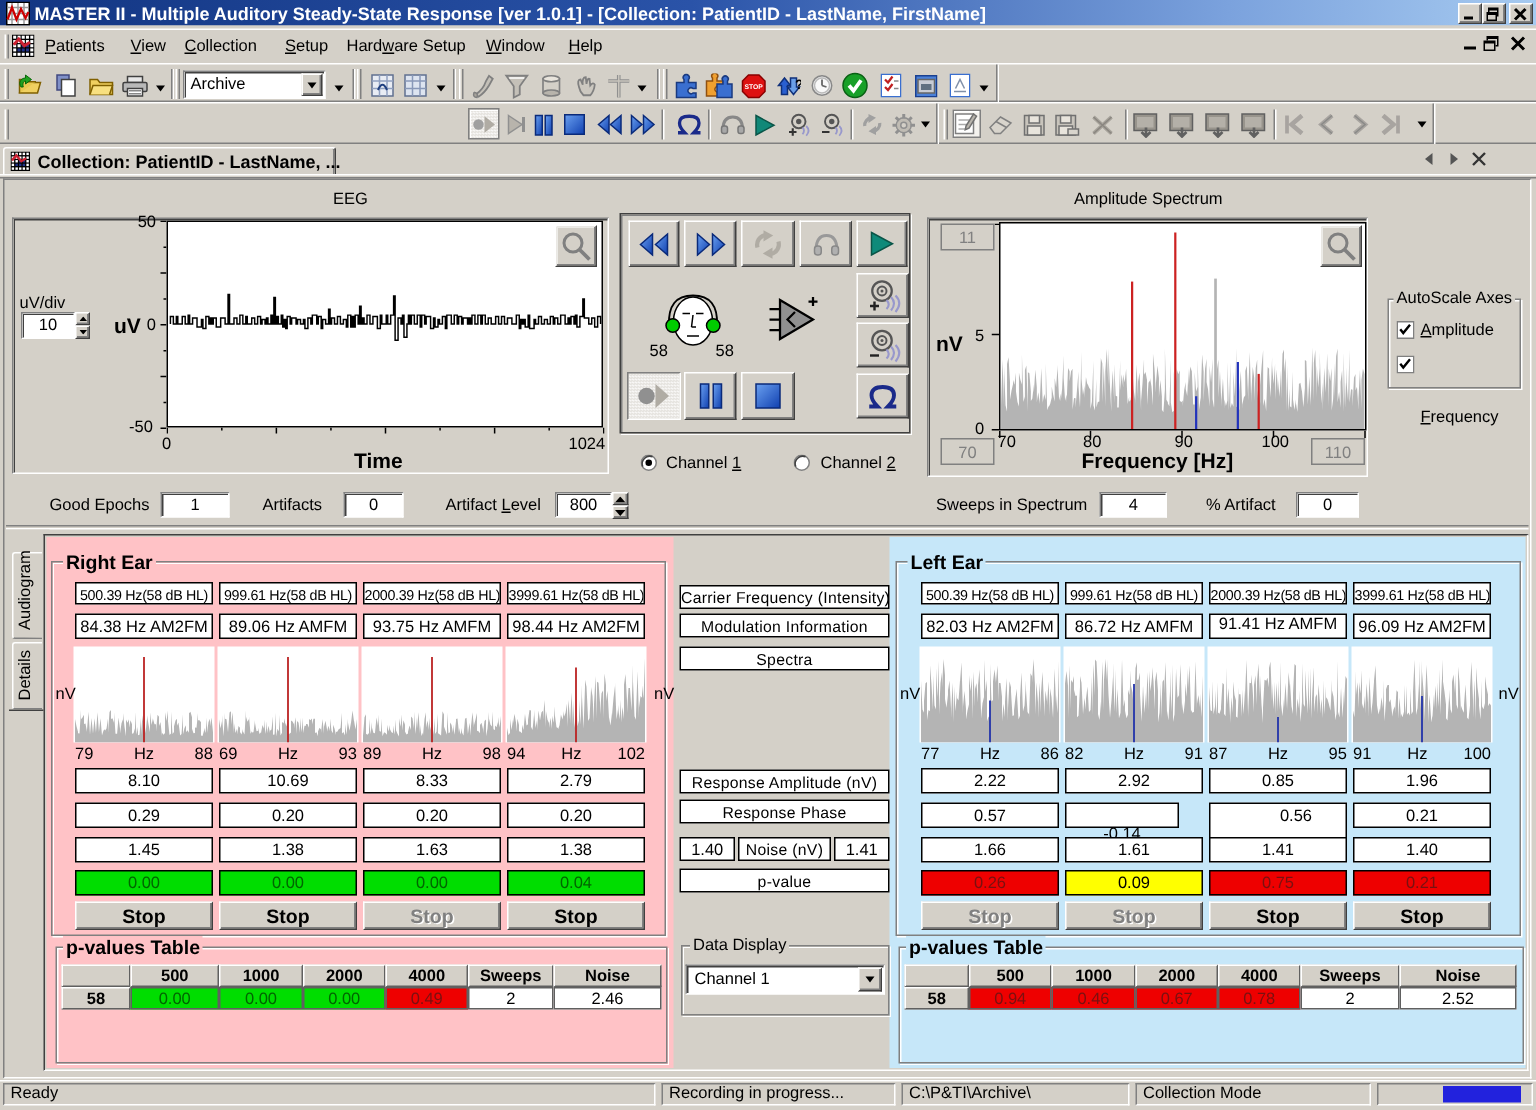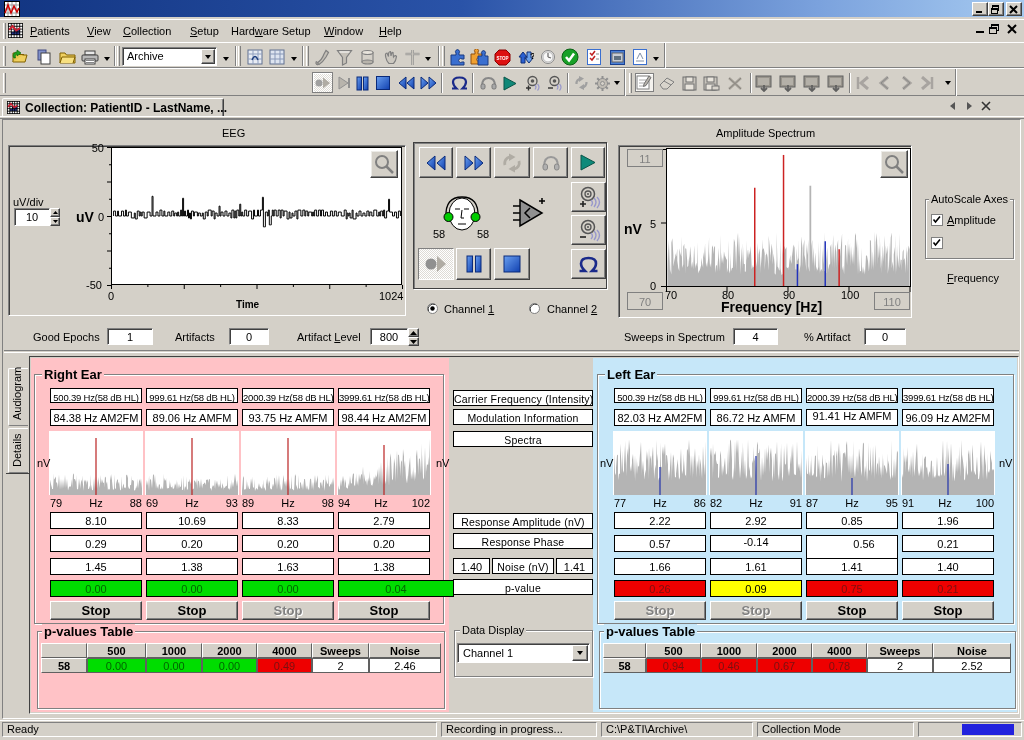--- a/index.html
+++ b/index.html
@@ -22,20 +22,21 @@
       <g stroke="#999" stroke-width="1">
         <line x1="4" y1="1" x2="4" y2="15"></line>
         <line x1="8" y1="1" x2="8" y2="15"></line>
         <line x1="12" y1="1" x2="12" y2="15"></line>
         <line x1="1" y1="4" x2="15" y2="4"></line>
         <line x1="1" y1="8" x2="15" y2="8"></line>
         <line x1="1" y1="12" x2="15" y2="12"></line>
       </g>
       <path d="M1,12 L4,4 L7,12 L10,5 L13,11 L15,7" stroke="#cc0000" stroke-width="1.5" fill="none"></path>
     </svg>
+<div class="abs bold" style="left:23px;top:2px;font-size:12px;color:#fff;white-space:nowrap;">MASTER II - Multiple Auditory Steady-State Response [ver 1.0.1] - [Collection: PatientID - LastName, FirstName]</div>
 <div class="abs btn" style="left:972px;top:2px;width:16px;height:14px;background:#d4d0c8;">
 <div class="abs" style="left:3px;top:8px;width:6px;height:2px;background:#000;"></div>
 </div>
 <div class="abs btn" style="left:988px;top:2px;width:16px;height:14px;background:#d4d0c8;">
 <div class="abs" style="left:3px;top:2px;width:7px;height:6px;border:1px solid #000;border-top-width:2px;"></div>
       <div class="abs" style="left:2px;top:5px;width:7px;height:6px;border:1px solid #000;border-top-width:2px;background:#d4d0c8;"></div>
 </div>
 <div class="abs btn" style="left:1006px;top:2px;width:16px;height:14px;background:#d4d0c8;">
 <svg class="abs" style="left:2px;top:2px" width="10" height="9">
         <path d="M1,1 L8,8 M8,1 L1,8" stroke="#000" stroke-width="2"></path>
@@ -539,21 +540,21 @@
     <line x1="73.25" y1="0" x2="73.25" y2="4" stroke="#000"></line>
     <line x1="109.625" y1="0" x2="109.625" y2="2" stroke="#000"></line>
     <line x1="146.0" y1="0" x2="146.0" y2="4" stroke="#000"></line>
     <line x1="182.375" y1="0" x2="182.375" y2="2" stroke="#000"></line>
     <line x1="218.75" y1="0" x2="218.75" y2="4" stroke="#000"></line>
     <line x1="255.125" y1="0" x2="255.125" y2="2" stroke="#000"></line>
     <line x1="291.5" y1="0" x2="291.5" y2="4" stroke="#000"></line>
   </svg>
 <div class="abs" style="left:108px;top:290px;">0</div>
 <div class="abs" style="left:379px;top:290px;">1024</div>
-<div class="abs bold" style="left:236px;top:299px;font-size:10px;">Time</div>
+<div class="abs bold" style="left:236px;top:299px;font-size:14px;">Time</div>
 <div class="abs bold" style="left:76px;top:209px;font-size:14px;">uV</div>
 <div class="abs" style="left:13px;top:196px;">uV/div</div>
 <div class="abs edit" style="left:14px;top:208px;width:36px;height:18px;">
     <div style="text-align:center;padding-top:2px;">10</div>
   </div>
 <div class="abs btn cc" style="left:50px;top:208px;width:10px;height:9px;">
     <svg width="5" height="3">
       <path d="M2.5,0 L5,3 L0,3 Z" fill="#000"></path>
     </svg>
   </div>
@@ -819,21 +820,21 @@
     <line x1="46" y1="14" x2="46" y2="64" stroke="#bb2222" stroke-width="1.2"></line>
   </svg>
 <div class="abs" style="left:338px;top:497px;width:92px;display:flex;justify-content:space-between;">
     <span>94</span>
     <span>Hz</span>
     <span>102</span>
   </div>
 <div class="abs wbox" style="left:338px;top:512px;width:92px;height:17px;padding-top:2px;">2.79</div>
 <div class="abs wbox" style="left:338px;top:535px;width:92px;height:17px;padding-top:2px;">0.20</div>
 <div class="abs wbox" style="left:338px;top:558px;width:92px;height:17px;padding-top:2px;">1.38</div>
-<div class="abs wbox" style="left:338px;top:580px;width:116px;height:17px;padding-top:2px;background:#00dd00;color:#006600;">0.04</div>
+<div class="abs wbox" style="left:338px;top:580px;width:92px;height:17px;padding-top:2px;background:#00dd00;color:#006600;">0.04</div>
 <div class="abs btn cc bold" style="left:338px;top:601px;width:92px;height:19px;font-size:13px;color:#000;">Stop</div>
 <div class="abs" style="left:37px;top:457px;">nV</div>
 <div class="abs" style="left:436px;top:457px;">nV</div>
 <div class="abs" style="left:597px;top:374px;width:417px;height:250px;border:1px solid #808080;box-shadow:inset 1px 1px 0 #fff,1px 1px 0 #fff;"></div>
 <div class="abs bold" style="left:605px;top:367px;font-size:13px;color:#000;background:#c6e7f9;padding:0 2px;">Left Ear</div>
 <div class="abs wbox" style="left:614px;top:388px;width:92px;height:15px;font-size:9.5px;letter-spacing:-0.2px;padding-top:3px;white-space:nowrap;overflow:hidden;">500.39 Hz(58 dB HL)</div>
 <div class="abs wbox" style="left:614px;top:409px;width:92px;height:17px;padding-top:2px;">82.03 Hz AM2FM</div>
 <div class="abs" style="left:613px;top:431px;width:94px;height:64px;background:#fff;"></div>
 <svg class="abs" style="left:614px;top:431px" width="92" height="64">
     <path d="M0,64.0 L0,18.2 L0,22.9 L1,42.0 L2,44.2 L2,15.8 L2,36.4 L3,24.5 L4,23.6 L4,42.8 L4,49.2 L5,42.4 L6,43.1 L6,10.7 L6,12.5 L7,25.4 L8,42.3 L8,14.0 L8,19.2 L9,39.3 L10,42.0 L10,43.6 L10,14.3 L11,33.8 L12,9.3 L12,32.4 L12,45.5 L13,24.3 L14,17.2 L14,27.2 L14,27.5 L15,8.3 L16,19.2 L16,46.6 L16,35.0 L17,40.8 L18,32.1 L18,22.5 L18,29.1 L19,22.7 L20,41.4 L20,22.4 L20,47.7 L21,24.0 L22,50.7 L22,21.6 L22,26.7 L23,43.2 L24,29.9 L24,25.6 L24,34.4 L25,36.0 L26,22.7 L26,27.6 L26,23.5 L27,10.5 L28,44.9 L28,44.3 L28,40.0 L29,29.5 L30,41.7 L30,50.9 L30,48.7 L31,42.7 L32,38.5 L32,26.7 L32,19.0 L33,29.9 L34,20.6 L34,31.8 L34,48.5 L35,16.7 L36,40.3 L36,18.4 L36,28.3 L37,24.3 L38,37.5 L38,41.9 L38,26.0 L39,15.2 L40,43.1 L40,44.7 L40,48.2 L41,37.9 L42,33.6 L42,48.9 L42,8.8 L43,30.2 L44,22.4 L44,46.4 L44,49.8 L45,46.8 L46,46.8 L46,34.0 L46,11.3 L47,36.6 L48,35.6 L48,44.2 L48,23.3 L49,15.2 L50,24.3 L50,37.9 L50,23.4 L51,12.5 L52,36.3 L52,26.8 L52,24.3 L53,24.3 L54,33.5 L54,15.0 L54,50.0 L55,38.1 L56,47.2 L56,39.9 L56,36.6 L57,21.0 L58,49.6 L58,11.6 L58,41.1 L59,23.2 L60,27.2 L60,35.4 L60,30.0 L61,46.4 L62,45.9 L62,12.9 L62,42.7 L63,33.7 L64,28.1 L64,33.8 L64,32.5 L65,48.7 L66,46.1 L66,46.6 L66,34.1 L67,17.2 L68,43.3 L68,47.8 L68,43.3 L69,39.3 L70,22.5 L70,12.9 L70,28.8 L71,43.6 L72,45.1 L72,23.2 L72,47.9 L73,17.8 L74,19.8 L74,18.0 L74,24.2 L75,8.4 L76,25.6 L76,24.6 L76,45.4 L77,24.0 L78,37.3 L78,20.4 L78,47.6 L79,24.0 L80,44.1 L80,9.4 L80,30.8 L81,16.9 L82,38.5 L82,31.2 L82,46.7 L83,29.4 L84,36.7 L84,17.0 L84,39.3 L85,23.3 L86,45.9 L86,32.7 L86,27.8 L87,33.7 L88,47.3 L88,42.1 L88,48.5 L89,14.7 L90,37.8 L90,13.8 L90,32.4 L91,44.5 L92,9.7 L92,37.6 L92,64.0 Z" fill="#b4b4b4"></path>
@@ -855,21 +856,21 @@
 <svg class="abs" style="left:710px;top:431px" width="92" height="64">
     <path d="M0,64.0 L0,19.7 L0,24.6 L1,16.3 L2,26.1 L2,47.6 L2,48.0 L3,12.5 L4,42.0 L4,22.8 L4,22.1 L5,24.2 L6,19.6 L6,11.1 L6,28.8 L7,33.0 L8,32.7 L8,39.4 L8,47.1 L9,46.2 L10,26.9 L10,23.8 L10,19.7 L11,24.2 L12,44.6 L12,23.3 L12,45.3 L13,34.3 L14,42.1 L14,10.5 L14,34.7 L15,26.6 L16,44.4 L16,8.8 L16,43.7 L17,42.3 L18,19.5 L18,43.7 L18,45.9 L19,11.7 L20,32.8 L20,24.4 L20,8.6 L21,10.0 L22,29.2 L22,28.1 L22,45.0 L23,49.0 L24,36.5 L24,10.9 L24,41.4 L25,10.0 L26,42.9 L26,14.9 L26,22.2 L27,8.2 L28,22.6 L28,39.7 L28,8.3 L29,31.9 L30,47.4 L30,23.3 L30,47.6 L31,35.7 L32,20.2 L32,23.3 L32,10.6 L33,43.4 L34,15.2 L34,35.7 L34,44.8 L35,28.3 L36,48.4 L36,22.1 L36,47.9 L37,44.1 L38,8.8 L38,27.2 L38,8.3 L39,40.2 L40,35.3 L40,46.5 L40,42.9 L41,47.8 L42,45.3 L42,32.4 L42,28.9 L43,32.4 L44,15.6 L44,14.5 L44,26.1 L45,30.6 L46,44.5 L46,45.9 L46,38.9 L47,14.3 L48,10.5 L48,29.6 L48,22.1 L49,22.1 L50,17.3 L50,49.4 L50,31.5 L51,50.1 L52,26.3 L52,12.3 L52,25.8 L53,44.4 L54,30.6 L54,22.4 L54,42.2 L55,17.0 L56,42.5 L56,28.8 L56,16.1 L57,29.8 L58,20.2 L58,17.6 L58,13.6 L59,23.2 L60,42.1 L60,43.8 L60,23.5 L61,16.6 L62,29.7 L62,24.1 L62,50.6 L63,44.1 L64,24.1 L64,46.7 L64,47.9 L65,23.5 L66,22.0 L66,43.0 L66,31.5 L67,10.3 L68,44.4 L68,36.8 L68,42.9 L69,49.3 L70,29.8 L70,30.9 L70,16.1 L71,43.7 L72,11.8 L72,50.4 L72,50.4 L73,45.4 L74,16.9 L74,27.4 L74,14.4 L75,34.1 L76,32.5 L76,35.5 L76,33.4 L77,11.6 L78,41.7 L78,42.3 L78,37.6 L79,45.2 L80,36.1 L80,15.4 L80,24.5 L81,33.5 L82,14.5 L82,41.6 L82,28.0 L83,12.5 L84,44.1 L84,40.6 L84,42.4 L85,44.2 L86,43.5 L86,30.0 L86,42.9 L87,9.8 L88,42.1 L88,34.6 L88,38.1 L89,32.3 L90,40.5 L90,9.7 L90,31.1 L91,47.1 L92,19.2 L92,46.4 L92,64.0 Z" fill="#b4b4b4"></path>
     <line x1="46" y1="25" x2="46" y2="64" stroke="#2233aa" stroke-width="1.2"></line>
   </svg>
 <div class="abs" style="left:710px;top:497px;width:92px;display:flex;justify-content:space-between;">
     <span>82</span>
     <span>Hz</span>
     <span>91</span>
   </div>
 <div class="abs wbox" style="left:710px;top:512px;width:92px;height:17px;padding-top:2px;">2.92</div>
-<div class="abs wbox" style="left:710px;top:535px;width:92px;height:17px;padding-top:0;">-0.14</div>
+<div class="abs wbox" style="left:710px;top:535px;width:76px;height:17px;padding-top:14px;">-0.14</div>
 <div class="abs wbox" style="left:710px;top:558px;width:92px;height:17px;padding-top:2px;">1.61</div>
 <div class="abs wbox" style="left:710px;top:580px;width:92px;height:17px;padding-top:2px;background:#ffff00;color:#000;">0.09</div>
 <div class="abs btn cc bold" style="left:710px;top:601px;width:92px;height:19px;font-size:13px;color:#808080;text-shadow:1px 1px 0 #fff;">Stop</div>
 <div class="abs wbox" style="left:806px;top:388px;width:92px;height:15px;font-size:9.5px;letter-spacing:-0.2px;padding-top:3px;white-space:nowrap;overflow:hidden;">2000.39 Hz(58 dB HL)</div>
 <div class="abs wbox" style="left:806px;top:409px;width:92px;height:17px;padding-top:0;">91.41 Hz AMFM</div>
 <div class="abs" style="left:805px;top:431px;width:94px;height:64px;background:#fff;"></div>
 <svg class="abs" style="left:806px;top:431px" width="92" height="64">
     <path d="M0,64.0 L0,33.2 L0,26.8 L1,42.5 L2,43.2 L2,32.0 L2,22.9 L3,45.1 L4,40.2 L4,14.6 L4,28.9 L5,45.9 L6,23.9 L6,22.5 L6,44.0 L7,44.8 L8,41.7 L8,47.8 L8,40.1 L9,24.2 L10,25.3 L10,22.3 L10,44.9 L11,46.5 L12,13.8 L12,36.1 L12,38.7 L13,27.6 L14,46.2 L14,38.1 L14,51.1 L15,33.9 L16,44.5 L16,43.8 L16,23.3 L17,32.4 L18,36.0 L18,34.8 L18,46.6 L19,47.5 L20,27.1 L20,12.8 L20,31.8 L21,31.8 L22,47.0 L22,42.9 L22,28.5 L23,45.2 L24,29.2 L24,45.6 L24,32.8 L25,8.8 L26,43.8 L26,44.7 L26,47.2 L27,24.2 L28,24.5 L28,27.7 L28,18.6 L29,27.2 L30,44.0 L30,24.7 L30,25.6 L31,19.2 L32,39.2 L32,23.4 L32,23.1 L33,11.4 L34,33.8 L34,31.4 L34,19.1 L35,38.6 L36,51.1 L36,36.3 L36,40.7 L37,22.1 L38,22.6 L38,45.0 L38,23.1 L39,20.8 L40,27.3 L40,27.5 L40,14.3 L41,10.0 L42,36.8 L42,40.6 L42,24.4 L43,41.9 L44,23.3 L44,36.5 L44,45.4 L45,24.2 L46,43.7 L46,17.7 L46,22.5 L47,42.4 L48,10.1 L48,46.1 L48,38.1 L49,46.5 L50,34.8 L50,34.0 L50,40.6 L51,24.2 L52,41.4 L52,25.7 L52,42.8 L53,17.2 L54,26.6 L54,42.2 L54,24.3 L55,39.8 L56,45.0 L56,48.0 L56,31.1 L57,11.6 L58,12.8 L58,46.4 L58,47.0 L59,34.7 L60,41.4 L60,15.6 L60,28.8 L61,50.4 L62,36.8 L62,44.3 L62,11.2 L63,38.3 L64,40.3 L64,32.7 L64,15.8 L65,32.8 L66,44.9 L66,14.3 L66,15.9 L67,42.8 L68,14.2 L68,43.0 L68,48.2 L69,28.4 L70,13.6 L70,45.8 L70,43.9 L71,33.7 L72,31.6 L72,32.1 L72,45.2 L73,25.2 L74,38.1 L74,42.8 L74,44.6 L75,35.0 L76,47.8 L76,42.5 L76,22.5 L77,45.1 L78,26.4 L78,21.3 L78,33.8 L79,35.2 L80,38.7 L80,21.4 L80,38.9 L81,42.9 L82,22.2 L82,37.3 L82,29.4 L83,33.5 L84,45.5 L84,37.8 L84,49.1 L85,45.0 L86,9.5 L86,15.9 L86,43.5 L87,47.4 L88,27.7 L88,45.9 L88,26.9 L89,47.5 L90,29.7 L90,42.8 L90,39.2 L91,19.6 L92,21.7 L92,31.0 L92,64.0 Z" fill="#b4b4b4"></path>
     <line x1="46" y1="47" x2="46" y2="64" stroke="#2233aa" stroke-width="1.2"></line>
   </svg>

